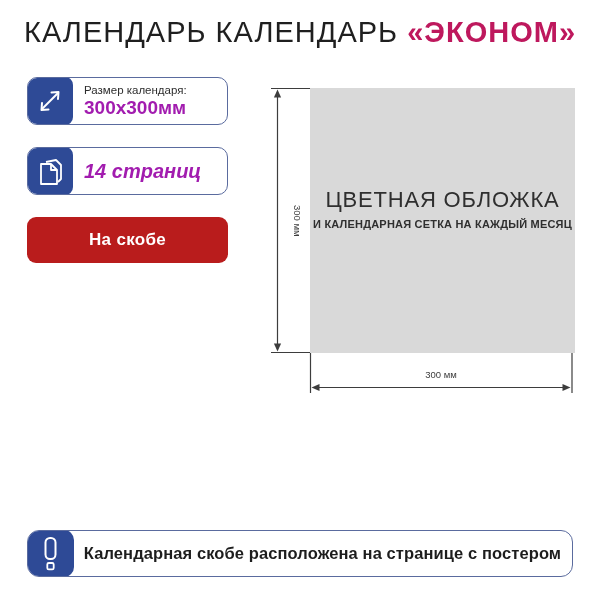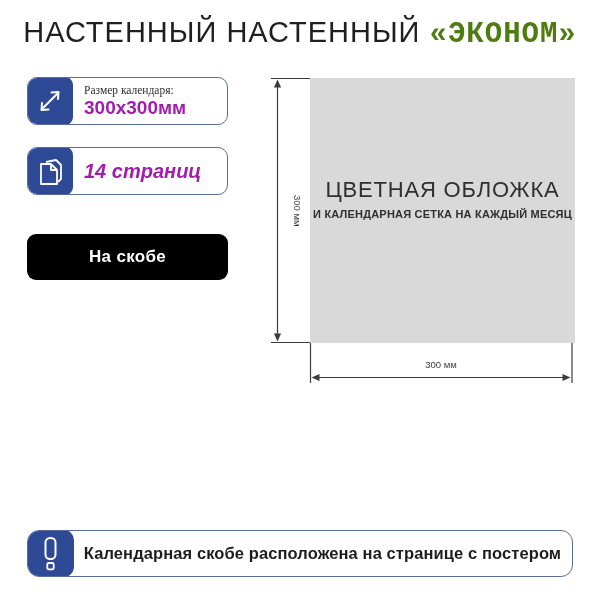--- a/index.html
+++ b/index.html
@@ -5,46 +5,46 @@
   html,body{margin:0;padding:0;background:#fff;}
   .page{
     position:relative;width:600px;height:600px;background:#ffffff;
     font-family:"Liberation Sans", sans-serif;overflow:hidden;
   }
   
   .title{
     position:absolute;top:16px;left:0;width:600px;text-align:center;
     font-size:29px;letter-spacing:1px;color:#1f1f1f;font-weight:400;white-space:nowrap;
   }
-  .title .accent{color:#4d7c0f;font-weight:700;font-family:Liberation Mono, monospace;}
+  .title .accent{color:#be185d;font-weight:700;}
   
   .spec-box{
     position:absolute;left:27px;width:201px;height:48px;box-sizing:border-box;
     border:1.5px solid #5a6b9e;border-radius:10px;background:#fff;
     display:flex;align-items:stretch;overflow:hidden;
   }
   .spec-box.first{top:77px;}
   .spec-box.second{top:147px;}
   .spec-icon{
     flex:0 0 46px;background:#2e4a96;border-radius:8px;
     display:flex;align-items:center;justify-content:center;margin:-1px;
     width:48px;
   }
   .spec-text{flex:1;display:flex;flex-direction:column;justify-content:center;padding-left:12px;}
-  .spec-label{font-size:11.5px;color:#2d2d2d;line-height:1.25;font-family:Liberation Serif, serif;}
+  .spec-label{font-size:11.5px;color:#2d2d2d;line-height:1.25;}
   .spec-value{font-size:19px;font-weight:700;color:#a21caf;line-height:1.15;}
   .spec-value.big{font-size:20px;font-style:italic;}
   
   .bind-button{
     position:absolute;left:27px;top:217px;width:201px;height:46px;
-    background:#000000;border-radius:9px;color:#ffffff;font-weight:700;font-size:17px;
-    display:flex;align-items:center;justify-content:center;letter-spacing:0.3px;margin-top:17px;
+    background:#b91c1c;border-radius:9px;color:#ffffff;font-weight:700;font-size:17px;
+    display:flex;align-items:center;justify-content:center;letter-spacing:0.3px;
   }
   
-  .diagram{position:absolute;left:270px;top:70px;width:315px;height:322px;}
+  .diagram{position:absolute;left:270px;top:80px;width:315px;height:322px;}
   .diagram svg.dims{position:absolute;left:0;top:0;}
   .cover{
     position:absolute;left:40px;top:8px;width:265px;height:265px;background:#d9d9d9;
     display:flex;flex-direction:column;align-items:center;justify-content:center;
     padding-bottom:24px;box-sizing:border-box;text-align:center;
   }
   .cover-title{font-size:22px;letter-spacing:0.8px;color:#2f2f2f;font-weight:400;white-space:nowrap;}
   .cover-subtitle{font-size:11px;font-weight:700;letter-spacing:0.2px;color:#2f2f2f;margin-top:5px;white-space:nowrap;}
   .dim-label-v{
     position:absolute;left:19px;top:8px;height:265px;width:16px;
@@ -69,21 +69,21 @@
     flex:1;display:flex;align-items:center;justify-content:center;
     font-size:16.5px;font-weight:700;color:#1d1d1d;text-align:center;letter-spacing:0.1px;
   }
 </style>
 </head>
 <body>
 
 <div class="page">
 
   <div class="title">
-    <span>НАСТЕННЫЙ НАСТЕННЫЙ</span>
+    <span>КАЛЕНДАРЬ КАЛЕНДАРЬ</span>
     <span class="accent">«ЭКОНОМ»</span>
   </div>
 
   <div class="spec-box first">
     <div class="spec-icon">
       <svg width="30" height="30" viewBox="0 0 30 30">
         <line x1="7" y1="23" x2="23" y2="7" stroke="#ffffff" stroke-width="2" stroke-linecap="round"></line>
         <polyline points="16.5,6.5 23.5,6 23,13" fill="none" stroke="#ffffff" stroke-width="2" stroke-linecap="round" stroke-linejoin="round"></polyline>
         <polyline points="7,17 6.5,24 13.5,23.5" fill="none" stroke="#ffffff" stroke-width="2" stroke-linecap="round" stroke-linejoin="round"></polyline>
       </svg>

